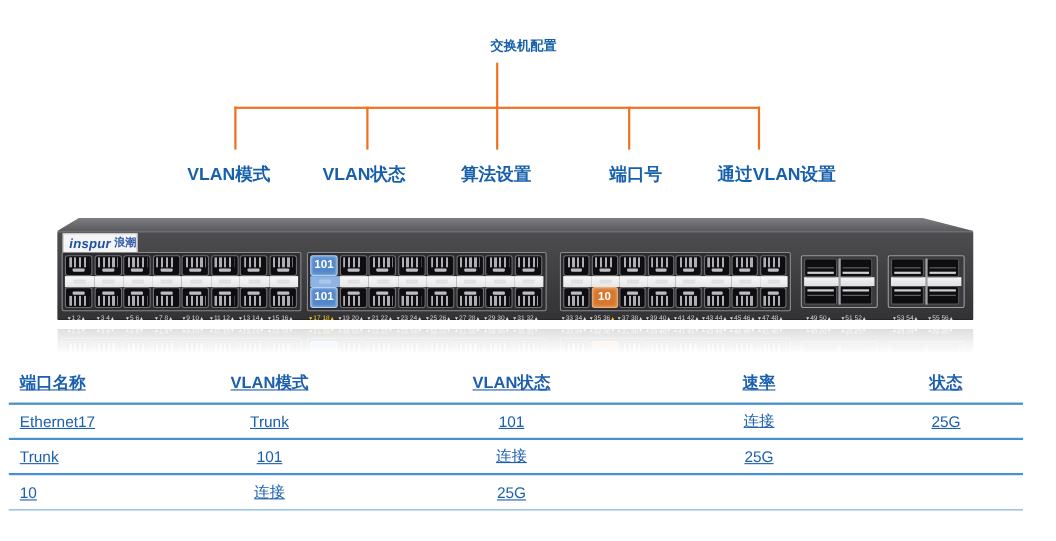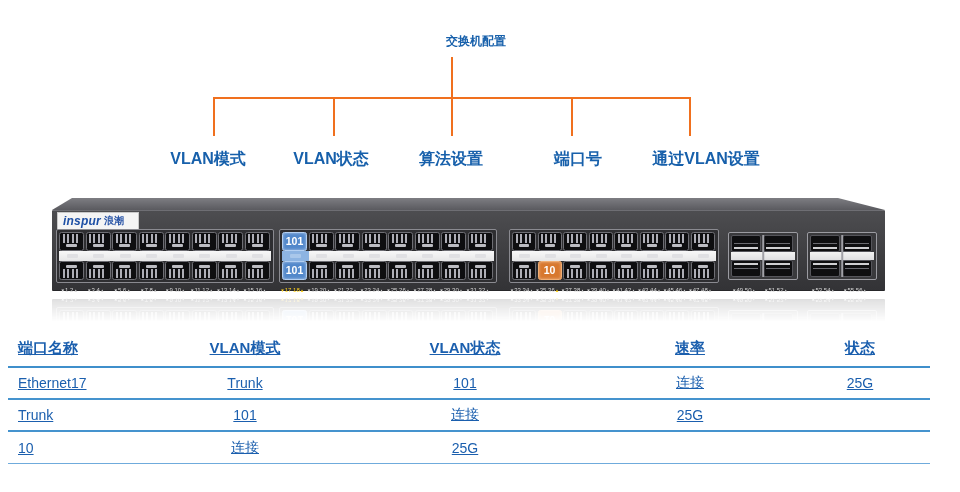--- a/index.html
+++ b/index.html
@@ -13,21 +13,21 @@
 
   
   .switch-wrap { position:absolute; left:52px; top:198px; width:852px; height:95px;
      -webkit-box-reflect: below 4px linear-gradient(to bottom, rgba(0,0,0,0) 74%, rgba(0,0,0,0.17) 100%); }
   .sw-topface { position:absolute; left:0; top:0; width:840px; height:12px;
      background:linear-gradient(#7d7d82,#5a5a5f);
      clip-path:polygon(20px 0, 786px 0, 833px 12px, 0 12px); }
   .sw-body { position:absolute; left:0; top:12px; width:833px; height:81px;
      background:linear-gradient(#4d4d50,#3a3a3d 70%,#333336); border-radius:1px;
      border-top:1px solid #6e6e73; border-bottom:1px solid #262629; }
-  .logo { position:absolute; left:5px; top:1px; width:82px; height:18px; background:#f4f4f4;
+  .logo { position:absolute; left:5px; top:1px; width:68px; height:18px; background:#f4f4f4;
      border:1px solid #c9c9c9; display:flex; align-items:center; padding-left:5px; }
   .logo .en { font-size:12px; font-weight:bold; font-style:italic; color:#1d4fa5; letter-spacing:0.2px; }
   .logo .cn { font-size:10px; font-weight:bold; color:#2c57a8; margin-left:3px; }
 
   .ports { position:absolute; left:4px; top:18px; display:flex; align-items:flex-start; }
   .bwrap { display:flex; flex-direction:column; }
   .block { border:1px solid #8a8a90; border-radius:2px; padding:2px; background:#2e2e31; position:relative; }
   .block.qb { background:#3a3a3d; border-color:#9b9ba1; }
   .qdiv { position:absolute; left:50%; top:2px; bottom:2px; width:1.5px; background:#a0a0a6; transform:translateX(-50%); }
   .prow { display:flex; gap:1.5px; }

